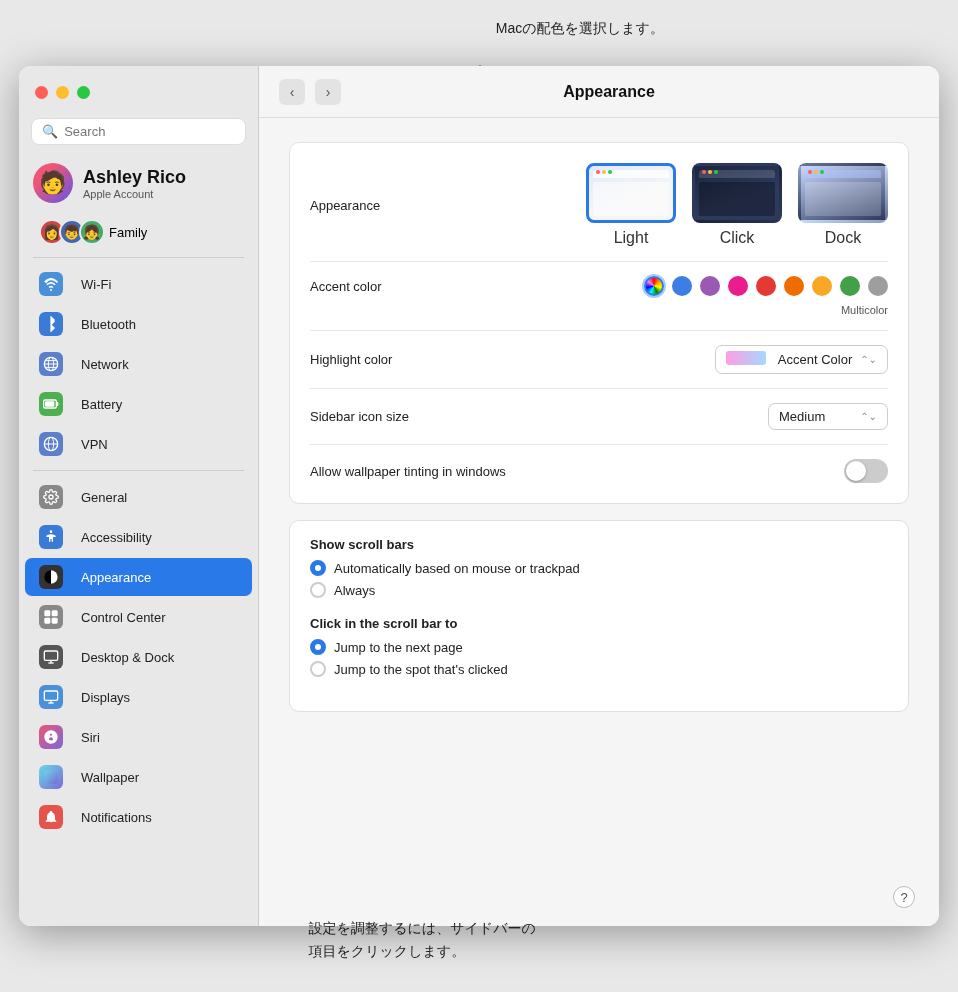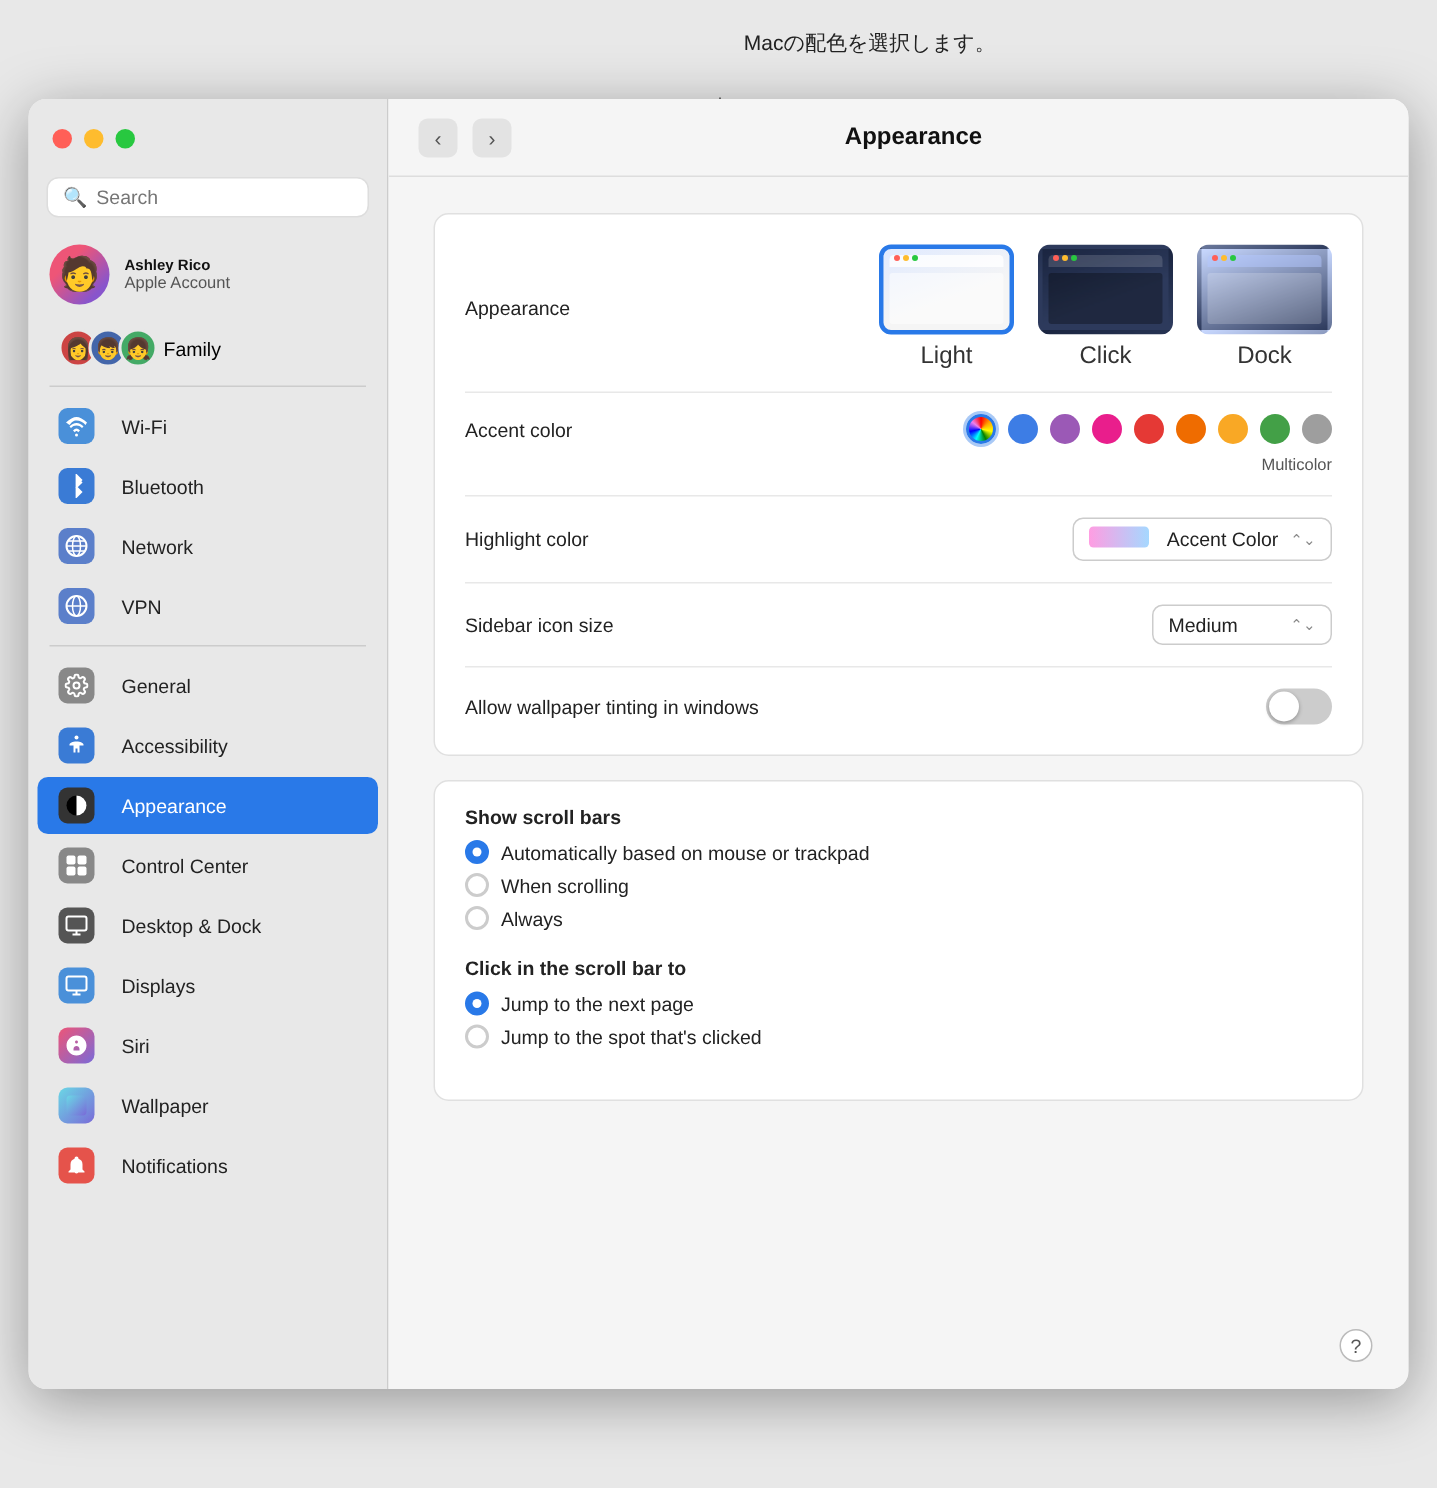--- a/index.html
+++ b/index.html
@@ -129,21 +129,21 @@
 
     .user-avatar {
       width: 40px; height: 40px; border-radius: 50%;
       background: linear-gradient(135deg, #e57 30%, #85c 80%);
       display: flex; align-items: center; justify-content: center;
       font-size: 22px;
       overflow: hidden;
     }
 
     .user-info { display: flex; flex-direction: column; }
-    .user-name { font-size: 10px; font-weight: 600; color: #111; }
+    .user-name { font-size: 18px; font-weight: 600; color: #111; text-align: right; }
     .user-sub { font-size: 11px; color: #555; }
 
     .family-item {
       display: flex; align-items: center; gap: 10px;
       padding: 6px 14px;
       cursor: pointer;
       border-radius: 7px;
       margin: 0 6px;
     }
 
@@ -552,20 +552,30 @@
               <circle cx="12" cy="12" r="10" stroke="white" stroke-width="2" fill="none"></circle>
               <ellipse cx="12" cy="12" rx="4" ry="10" stroke="white" stroke-width="1.5" fill="none"></ellipse>
               <line x1="2" y1="12" x2="22" y2="12" stroke="white" stroke-width="1.5"></line>
               <line x1="4" y1="7" x2="20" y2="7" stroke="white" stroke-width="1.5"></line>
               <line x1="4" y1="17" x2="20" y2="17" stroke="white" stroke-width="1.5"></line>
             </svg>
         </div>
         <span class="item-label">Network</span>
       </div>
 
+      <div class="sidebar-item">
+        <div class="sidebar-icon icon-battery">
+          <svg width="16" height="12" viewBox="0 0 24 16" fill="white">
+              <rect x="1" y="2" width="19" height="12" rx="2" stroke="white" stroke-width="2" fill="none"></rect>
+              <rect x="20" y="5" width="3" height="6" rx="1" fill="white"></rect>
+              <rect x="3" y="4" width="14" height="8" rx="1" fill="white"></rect>
+            </svg>
+        </div>
+        <span class="item-label">Battery</span>
+      </div>
 
       <div class="sidebar-item">
         <div class="sidebar-icon icon-vpn">
           <svg width="16" height="16" viewBox="0 0 24 24" fill="white">
               <circle cx="12" cy="12" r="10" stroke="white" stroke-width="2" fill="none"></circle>
               <ellipse cx="12" cy="12" rx="4" ry="10" stroke="white" stroke-width="1.5" fill="none"></ellipse>
               <line x1="2" y1="12" x2="22" y2="12" stroke="white" stroke-width="1.5"></line>
             </svg>
         </div>
         <span class="item-label">VPN</span>
@@ -794,24 +804,20 @@
 
         <div class="section-block-scroll">
           <div class="radio-group">
             <div class="radio-group-label">Show scroll bars</div>
             <div class="radio-option">
               <div class="radio-btn checked"></div>
               <span class="radio-label">Automatically based on mouse or trackpad</span>
             </div>
             <div class="radio-option">
               <div class="radio-btn"></div>
-              <span class="radio-label">When scrolling</span>
-            </div>
-            <div class="radio-option">
-              <div class="radio-btn"></div>
               <span class="radio-label">Always</span>
             </div>
           </div>
 
           <div class="radio-group">
             <div class="radio-group-label">Click in the scroll bar to</div>
             <div class="radio-option">
               <div class="radio-btn checked"></div>
               <span class="radio-label">Jump to the next page</span>
             </div>
@@ -824,13 +830,17 @@
 
       </div>
 
       <button class="help-btn">
         <span>?</span>
       </button>
     </div>
 
   </div>
 
+  <div class="tooltip-bottom">
+    <span>設定を調整するには、サイドバーの</span><br>
+    <span>項目をクリックします。</span>
+  </div>
 </div>
 
 </body></html>

